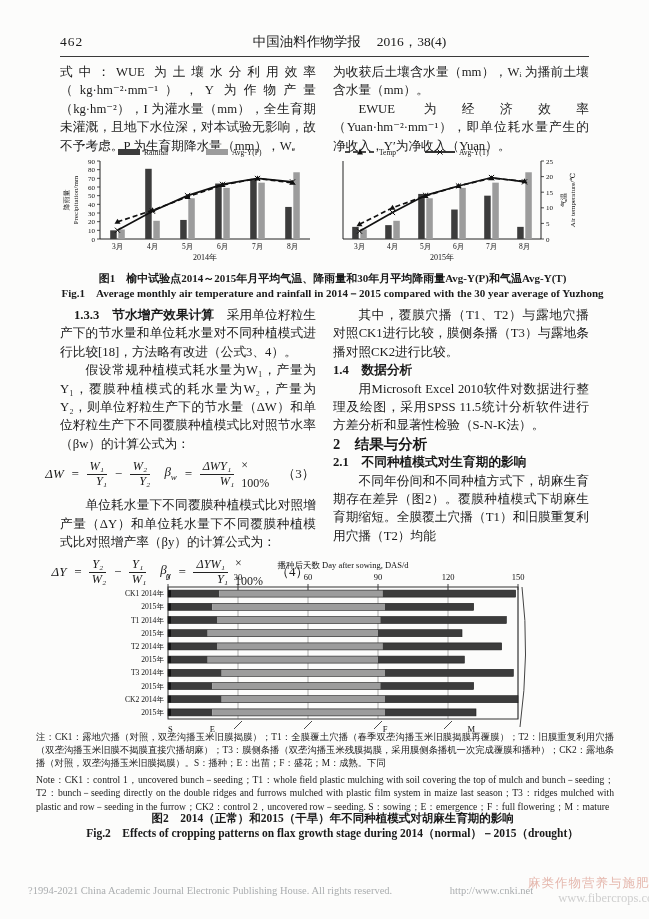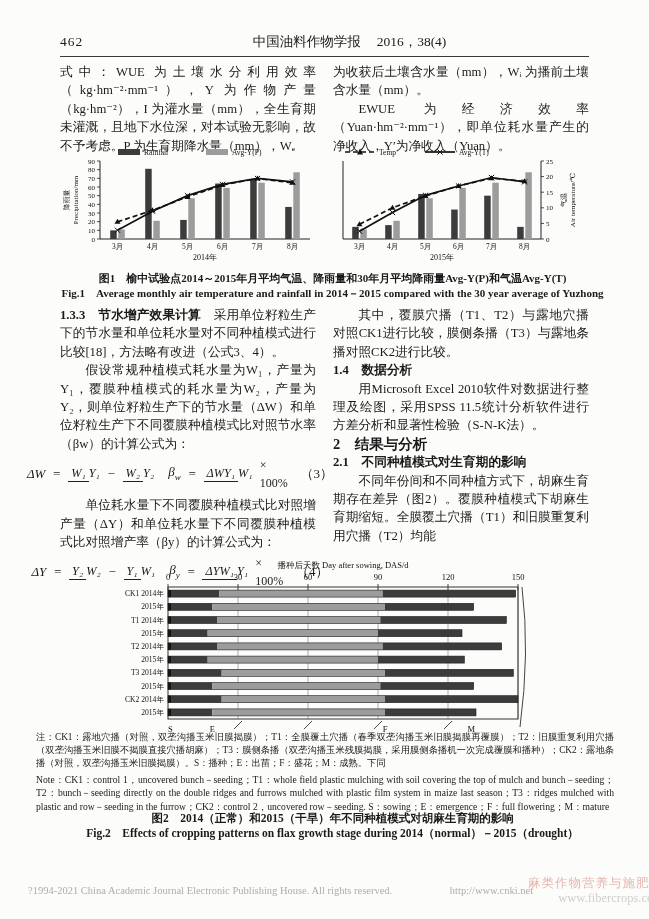--- a/index.html
+++ b/index.html
@@ -8,32 +8,32 @@
   .header{position:absolute;top:33px;left:60px;width:529px;display:flex;align-items:baseline;font-size:13.5px;}
   .header .pg{width:90px;letter-spacing:1px;}
   .header .ttl{flex:1;text-align:center;}
   .header .issue{margin-left:16px;}
   .header .sp{width:40px;}
   .rule{position:absolute;top:56px;left:60px;width:529px;border-top:1.6px solid #3a3a3a;}
   .cols{display:flex;gap:17px;}
   .col{width:256px;text-align:justify;font-size:12.7px;line-height:18.4px;}
   .col p{margin:0;}
   .indent{text-indent:2em;}
-  .bh{font-weight:bold;}
+  .bh{font-weight:bold;margin-left:14px;}
   .h2big{font-size:14.5px;font-weight:bold;margin-top:4px;margin-bottom:2px;}
   .h2sub{font-weight:bold;}
   .top-text{position:absolute;top:63px;left:60px;}
   .mid-text{position:absolute;top:306px;left:60px;}
   .fig1{position:absolute;top:146px;left:60px;width:529px;display:flex;justify-content:space-between;}
   .caption{position:absolute;left:0;width:649px;text-align:center;font-weight:bold;padding-left:8px;}
   .cap1{top:271px;font-size:11px;line-height:14.6px;}
   .cap2{top:811px;font-size:11.5px;line-height:15px;}
   .formula{display:flex;align-items:center;justify-content:center;gap:7px;
            font-style:italic;font-size:13px;margin:5px 16px 6px 0;height:32px;}
-  .frac{display:inline-flex;flex-direction:row;text-align:right;line-height:1.12;font-size:12.3px;}
+  .frac{display:inline-flex;flex-direction:column;text-align:right;line-height:1.12;font-size:12.3px;}
   .frac .num{border-bottom:1px solid #222;padding:0 3px;display:block;}
   .frac .den{display:block;}
   .formula sub{font-size:9px;}
   .formula .times{font-style:normal;font-size:12px;}
   .formula .tag{font-style:normal;margin-left:6px;}
   .formula .sp{width:12px;}
   .fig2wrap{position:absolute;top:557px;left:118px;}
   .notes{position:absolute;top:731px;left:36px;width:578px;text-align:justify;}
   .note-cn{font-size:9.3px;line-height:12.9px;}
   .note-en{font-size:9.6px;line-height:13.5px;margin-top:3px;}

